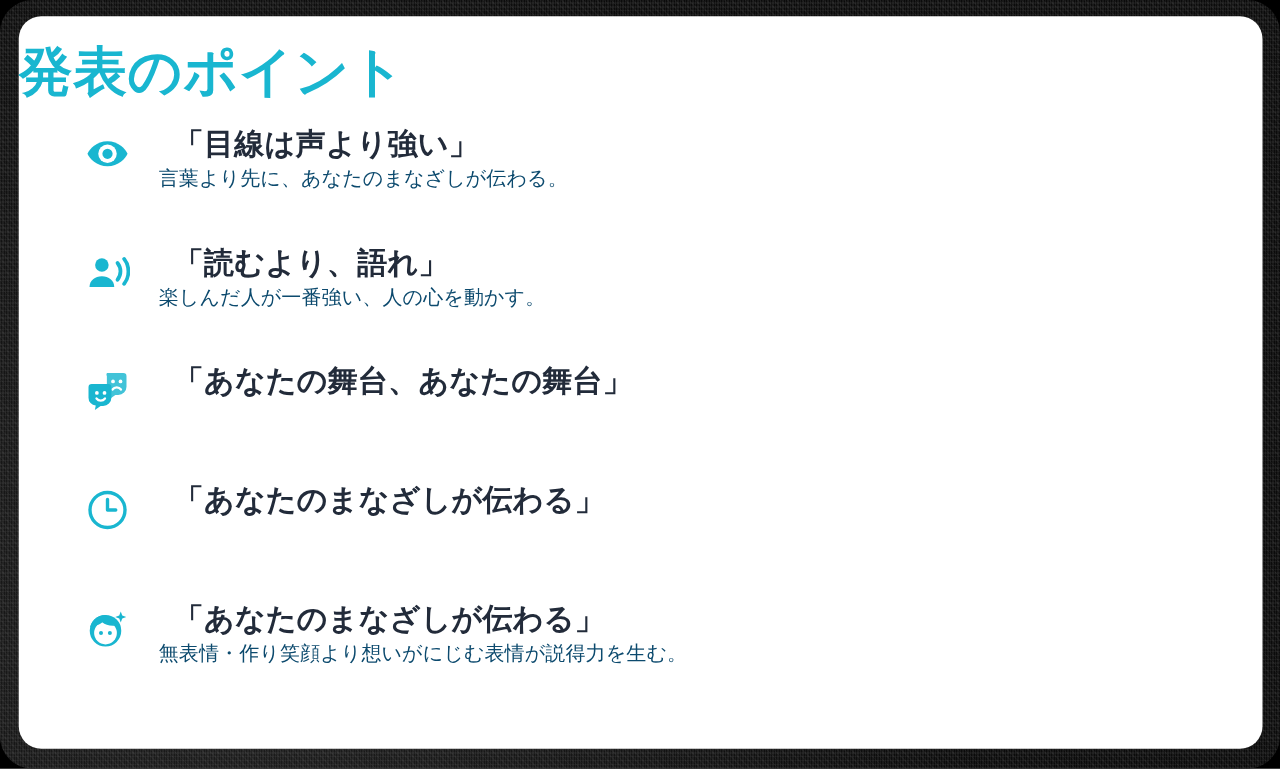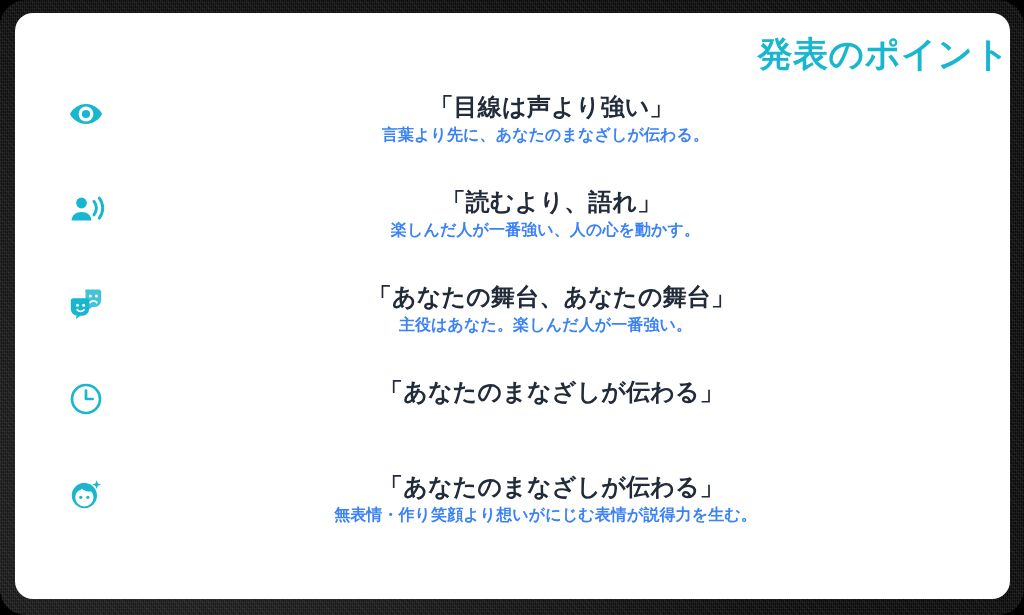--- a/index.html
+++ b/index.html
@@ -41,41 +41,40 @@
     background: #ffffff;
     border-radius: 18px;
     box-sizing: border-box;
     overflow: hidden;
   }
 
   
   .page-title {
     margin: 0;
     padding-top: 21px;
-    text-align: right;
-    font-size: 35px;
+    text-align: left;
+    font-size: 43px;
     line-height: 1.15;
     font-weight: 700;
     letter-spacing: 0.5px;
     color: #19b6d0;
   }
 
   
   .points {
     list-style: none;
     margin: 0;
     padding: 18px 0 0 0;
   }
   .point {
     position: relative;
     display: block;
     min-height: 72px;
-    padding: 0 30px 0 45px;
+    padding: 0 30px 0 61px;
     margin-bottom: 23px;
-    text-align: center;
   }
   .point:last-child { margin-bottom: 0; }
 
   .point-icon {
     position: absolute;
     left: 53px;
     top: 4px;
     width: 36px;
     height: 36px;
     display: block;
@@ -91,22 +90,22 @@
     line-height: 1.22;
     font-weight: 700;
     color: #222b3a;
     letter-spacing: 0.2px;
     white-space: nowrap;
   }
   .point-desc {
     margin: 3px 0 0 -12px;
     font-size: 16px;
     line-height: 1.3;
-    font-weight: 700;
-    color: #3b82f6;
+    font-weight: 400;
+    color: #0c4a6e;
     letter-spacing: 0.1px;
     white-space: nowrap;
   }
 </style>
 </head>
 <body>
 
 <div class="frame">
   <div class="card">
 
@@ -151,21 +150,20 @@
             <circle cx="28.4" cy="10.1" r="1.5" fill="#ffffff"></circle>
             <path d="M22 16.6a4.2 4.2 0 0 1 6.8 0" fill="none" stroke="#ffffff" stroke-width="1.8" stroke-linecap="round"></path>
             <path d="M5.4 12.2h13.1a2.6 2.6 0 0 1 2.6 2.6v8.3a6.6 6.6 0 0 1-6.6 6.6h-2l-4.6 3.3.7-3.6a6.2 6.2 0 0 1-5.8-6.3v-8.3a2.6 2.6 0 0 1 2.6-2.6z" fill="#19b6d0"></path>
             <circle cx="9.5" cy="19.3" r="1.5" fill="#ffffff"></circle>
             <circle cx="15.6" cy="19.3" r="1.5" fill="#ffffff"></circle>
             <path d="M9.2 23.8a4.3 4.3 0 0 0 6.8 0" fill="none" stroke="#ffffff" stroke-width="1.8" stroke-linecap="round"></path>
           </svg>
         </span>
         <div class="point-body">
           <p class="point-title">「あなたの舞台、あなたの舞台」</p>
-          <p class="point-desc">主役はあなた。楽しんだ人が一番強い。</p>
         </div>
       </li>
 
       <li class="point">
         <span class="point-icon">
           <svg viewBox="0 0 36 36" xmlns="http://www.w3.org/2000/svg">
             <circle cx="18" cy="18" r="14" fill="none" stroke="#19b6d0" stroke-width="2.7"></circle>
             <path d="M18 9.6V18h6.6" fill="none" stroke="#19b6d0" stroke-width="2.7" stroke-linecap="round" stroke-linejoin="round"></path>
           </svg>
         </span>

